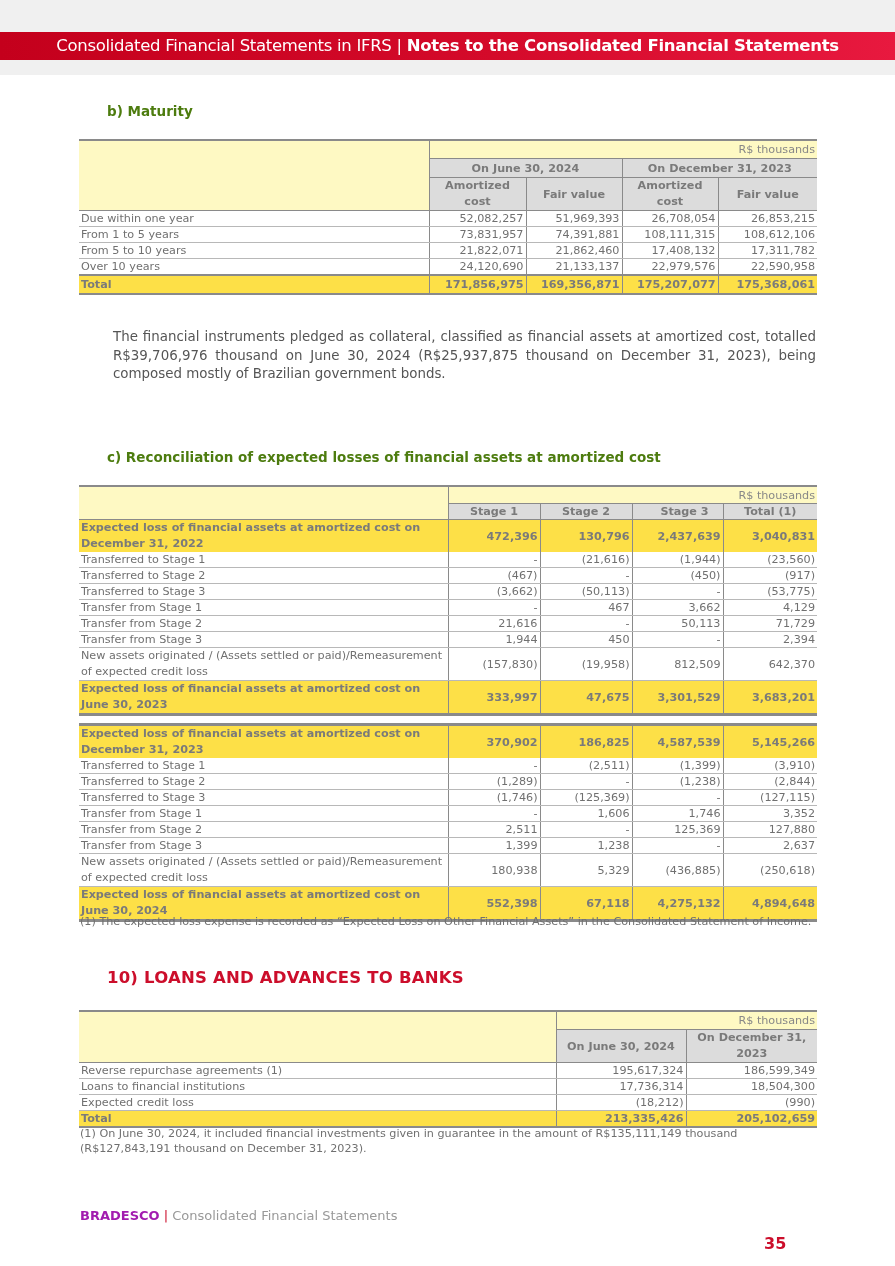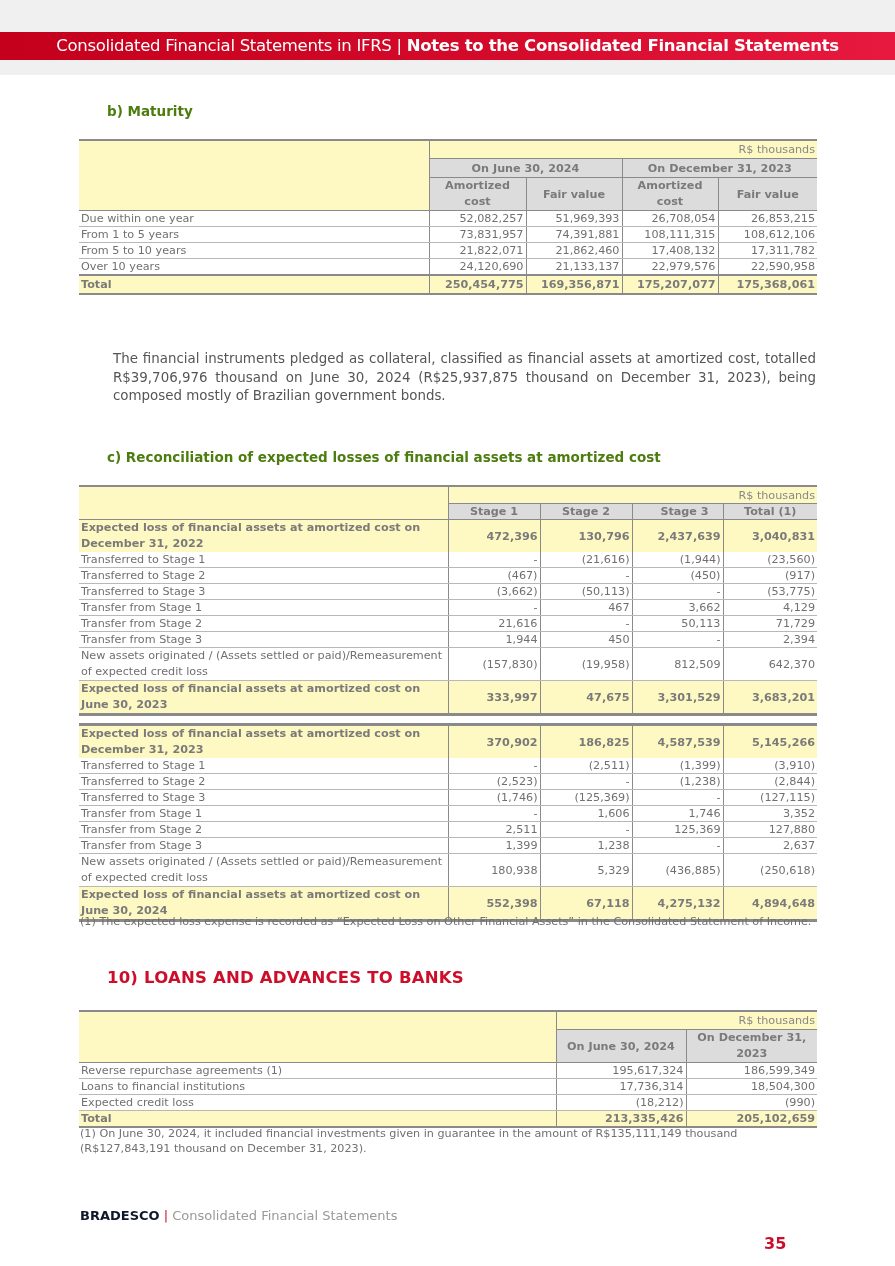--- a/index.html
+++ b/index.html
@@ -12,26 +12,26 @@
   .banner b { font-weight:bold; }
   .h-sub { position:absolute; left:107px; color:#4d7c0f; font-weight:bold; font-size:13.5px; }
   .h-main { position:absolute; left:107px; color:#cc0e2b; font-weight:bold; font-size:16.5px; letter-spacing:0.2px; }
   table { position:absolute; border-collapse:collapse; font-size:11.2px; color:#707070; table-layout:fixed; }
   td, th { padding:0 2px; height:15px; line-height:13px; white-space:nowrap; }
   th { font-weight:bold; color:#7a7a7a; background:#dcdcdc; text-align:center; }
   .hdrbg { background:#fef9c3; }
   .num { text-align:right; border-left:1.5px solid #8a8a8a; }
   .lbl { text-align:left; }
   tr.row td { border-bottom:1px solid #b8b8b8; }
-  tr.tot td { background:#fef9c3; font-weight:bold; color:#7a7a7a; }
+  tr.tot td { background:#fde047; font-weight:bold; color:#7a7a7a; }
   .unit { text-align:right; font-weight:normal; color:#888; border-bottom:1.5px solid #8a8a8a; }
   .para { position:absolute; left:113px; width:703px; font-size:13.4px; line-height:18.5px; color:#555; text-align:justify; }
   .note { position:absolute; left:80px; width:740px; font-size:11.2px; color:#707070; line-height:14.5px; }
   .footer { position:absolute; left:80px; top:1208px; font-size:13px; color:#999; }
-  .footer .brand { color:#0f172a; font-weight:bold;margin-top:12px; }
+  .footer .brand { color:#a21caf; font-weight:bold;margin-top:12px; }
   .footer .sep { color:#cc0e2b; }
   .pgnum { position:absolute; left:764px; top:1206px; font-size:16px; color:#cc0e2b; font-weight:bold;margin-top:28px; }
   .wrap { white-space:normal; line-height:16px; }
 </style>
 </head>
 <body>
 
 <div class="topbar"></div>
 <div class="banner">
   <span>Consolidated Financial Statements in IFRS | </span><b>Notes to the Consolidated Financial Statements</b>
@@ -89,29 +89,29 @@
         <td class="lbl">Over 10 years</td>
         <td class="num">24,120,690</td>
         <td class="num">21,133,137</td>
         <td class="num">22,979,576</td>
         <td class="num">22,590,958</td>
       </tr>
     </tbody>
   <tbody>
       <tr class="tot" style="border-top:2px solid #8a8a8a;">
     <td class="lbl" style="height:17px;">Total</td>
-    <td class="num">250,454,775</td>
+    <td class="num">171,856,975</td>
     <td class="num">169,356,871</td>
     <td class="num">175,207,077</td>
     <td class="num">175,368,061</td>
   </tr>
 </tbody>
   </table>
 
-<div class="para" style="top:350px;">The financial instruments pledged as collateral, classified as financial assets at amortized cost, totalled R$39,706,976 thousand on June 30, 2024 (R$25,937,875 thousand on December 31, 2023), being composed mostly of Brazilian government bonds.</div>
+<div class="para" style="top:328px;">The financial instruments pledged as collateral, classified as financial assets at amortized cost, totalled R$39,706,976 thousand on June 30, 2024 (R$25,937,875 thousand on December 31, 2023), being composed mostly of Brazilian government bonds.</div>
 
 <div class="h-sub" style="top:449px;">c)  Reconciliation of expected losses of financial assets at amortized cost</div>
 
 <table style="left:79px; top:485px; width:738px; border-top:2px solid #8a8a8a;">
   <colgroup>
       <col style="width:369px">
       <col style="width:92px">
       <col style="width:92px">
       <col style="width:91px">
       <col style="width:94px">
@@ -208,21 +208,21 @@
     <tbody>
       <tr class="row">
         <td class="lbl">Transferred to Stage 1</td>
         <td class="num">-</td>
         <td class="num">(2,511)</td>
         <td class="num">(1,399)</td>
         <td class="num">(3,910)</td>
       </tr>
       <tr class="row">
         <td class="lbl">Transferred to Stage 2</td>
-        <td class="num">(2,523)</td>
+        <td class="num">(1,289)</td>
         <td class="num">-</td>
         <td class="num">(1,238)</td>
         <td class="num">(2,844)</td>
       </tr>
       <tr class="row">
         <td class="lbl">Transferred to Stage 3</td>
         <td class="num">(1,746)</td>
         <td class="num">(125,369)</td>
         <td class="num">-</td>
         <td class="num">(127,115)</td>

